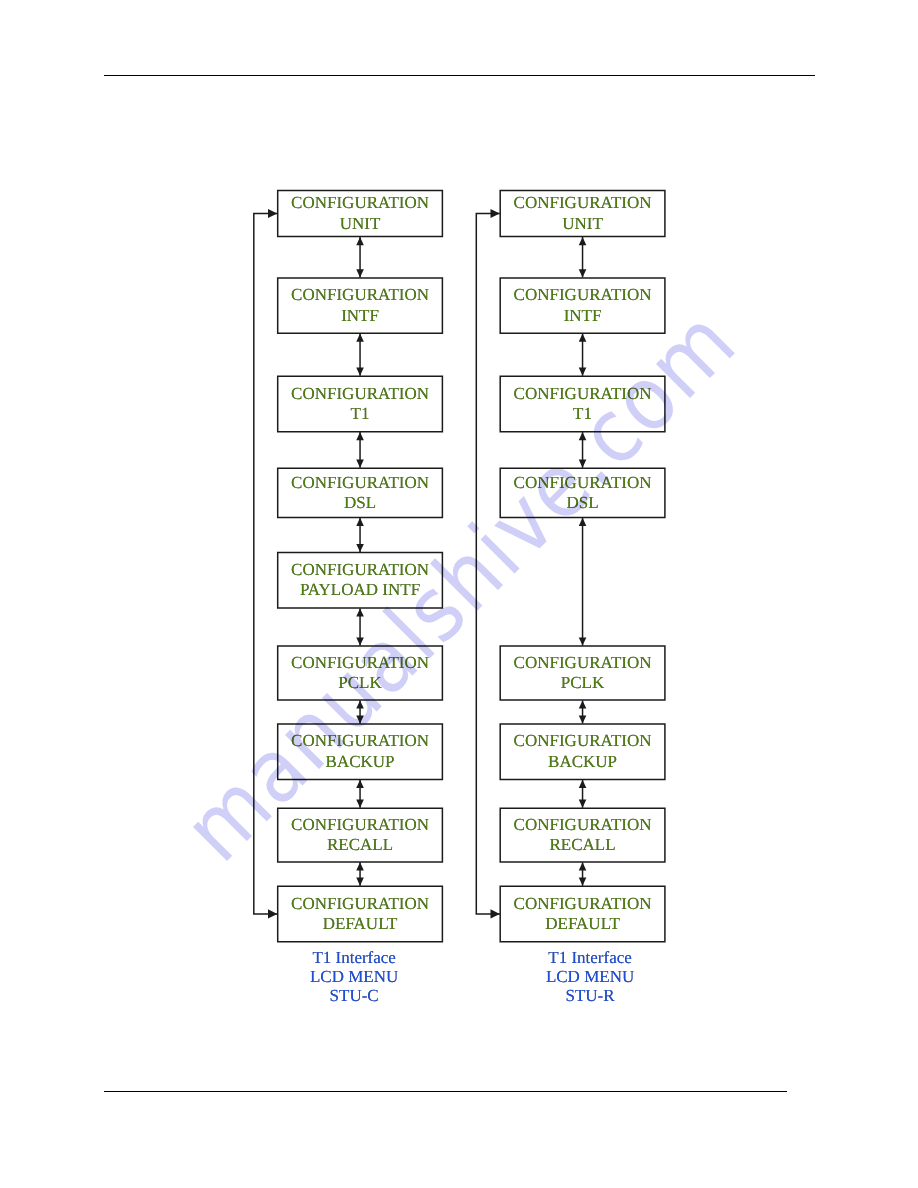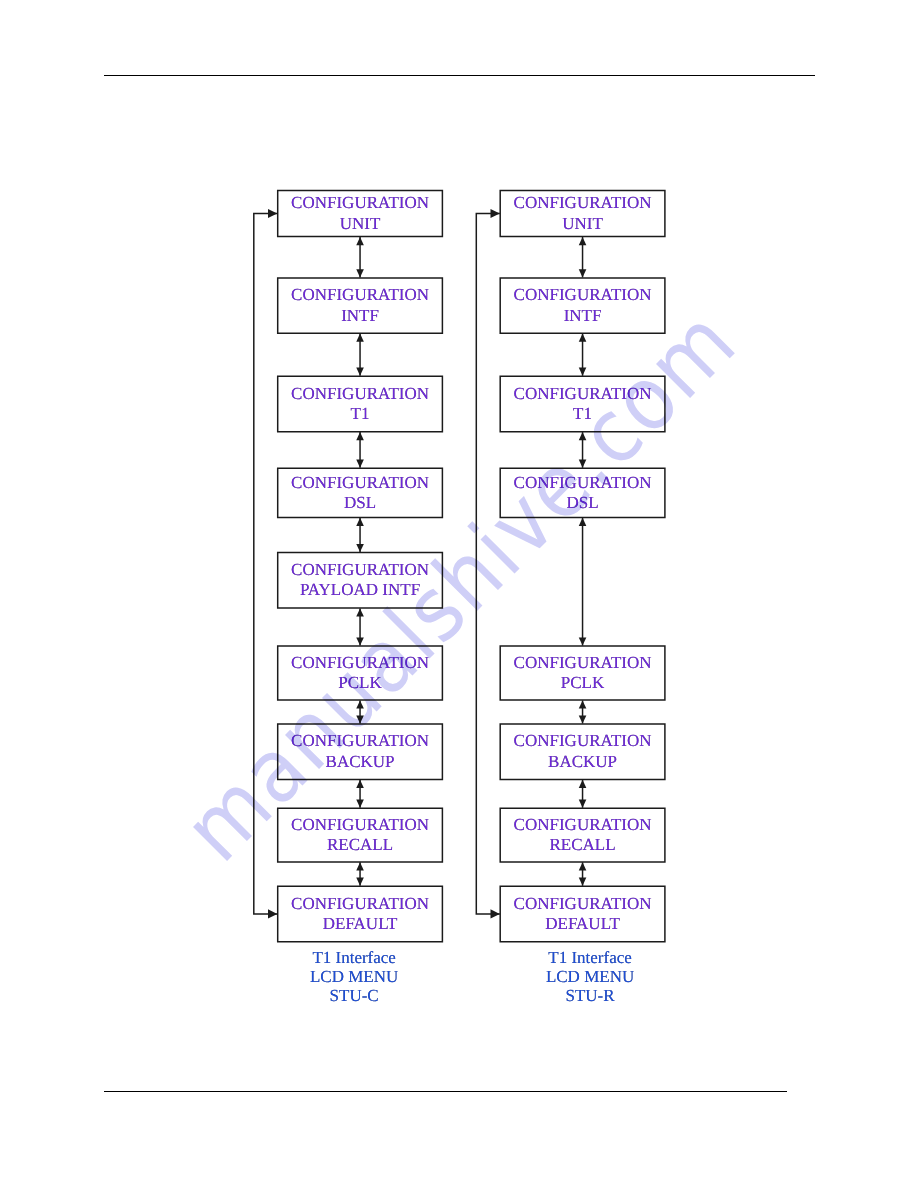--- a/index.html
+++ b/index.html
@@ -16,21 +16,21 @@
   .watermark{position:absolute;white-space:nowrap;z-index:5;
       font-family:"DejaVu Sans",sans-serif;font-weight:400;font-stretch:condensed;
       color:#cfcff7;letter-spacing:2.3px;mix-blend-mode:multiply;
       transform-origin:0 0;pointer-events:none;}
 
   
   #diagram{position:absolute;left:0;top:0;width:918px;height:1188px;}
   .node{position:absolute;border:none;box-sizing:border-box;z-index:2;
         background:#fff;display:flex;flex-direction:column;
         align-items:center;justify-content:center;}
-  .node .ln{font-size:17px;line-height:20.3px;color:#6d28d9;white-space:nowrap;
+  .node .ln{font-size:17px;line-height:20.3px;color:#4d7c0f;white-space:nowrap;
             text-shadow:0 0 0.5px rgba(0,0,0,0.55);}
   .caption{position:absolute;text-align:center;color:#1d4ed8;
            font-size:17px;line-height:18.8px;white-space:nowrap;
            text-shadow:0 0 0.5px rgba(0,0,0,0.55);}
   svg#links{position:absolute;left:0;top:0;width:918px;height:1188px;
             overflow:visible;pointer-events:none;z-index:3;}
 </style>
 </head>
 <body>
 

